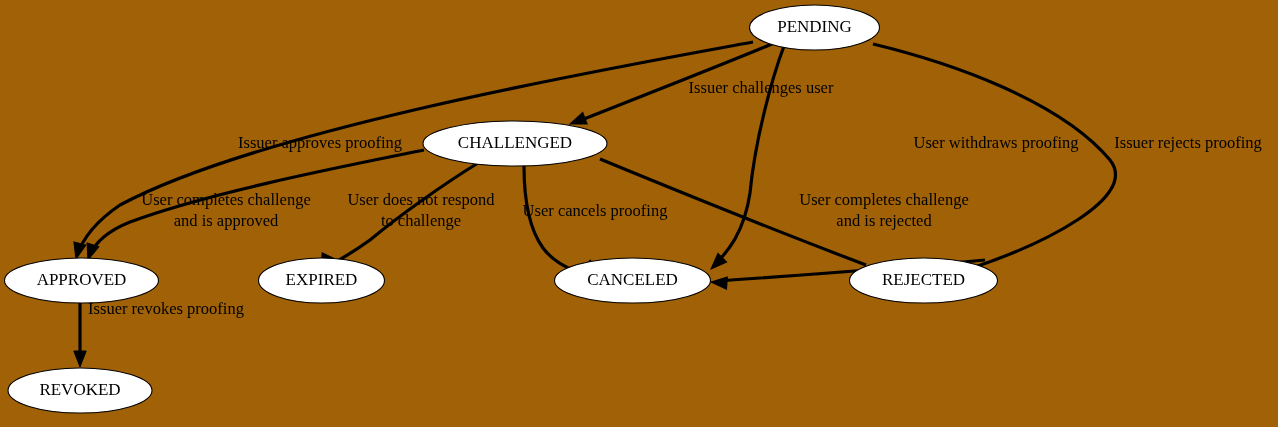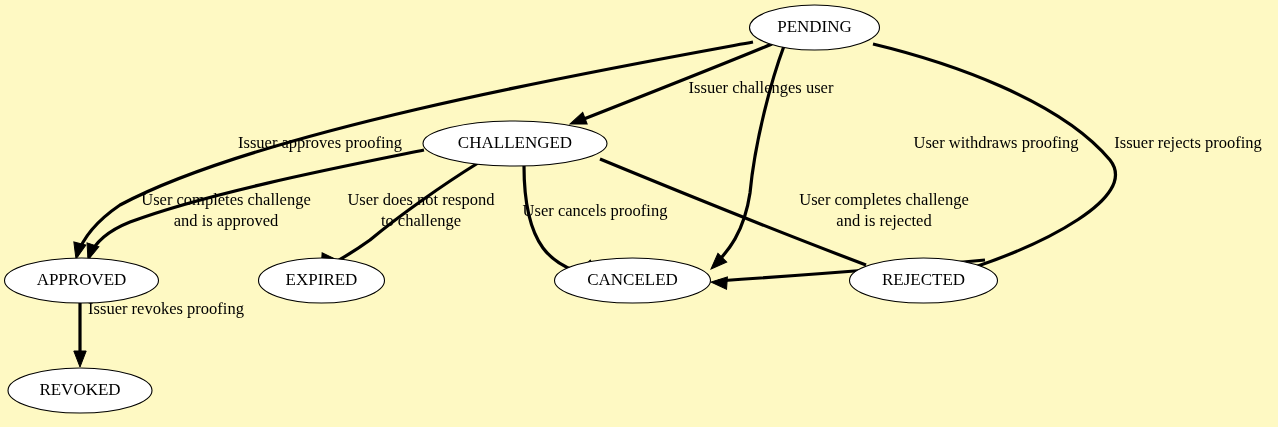--- a/index.html
+++ b/index.html
@@ -4,21 +4,21 @@
 <style>
   html, body {
     margin: 0;
     padding: 0;
     background: #ffffff;
   }
   #canvas {
     position: relative;
     width: 1278px;
     height: 427px;
-    background: #fef9c3;
+    background: #a16207;
     overflow: hidden;
   }
   svg#graph {
     position: absolute;
     left: 0;
     top: 0;
     width: 1278px;
     height: 427px;
   }
   .node-ellipse {

